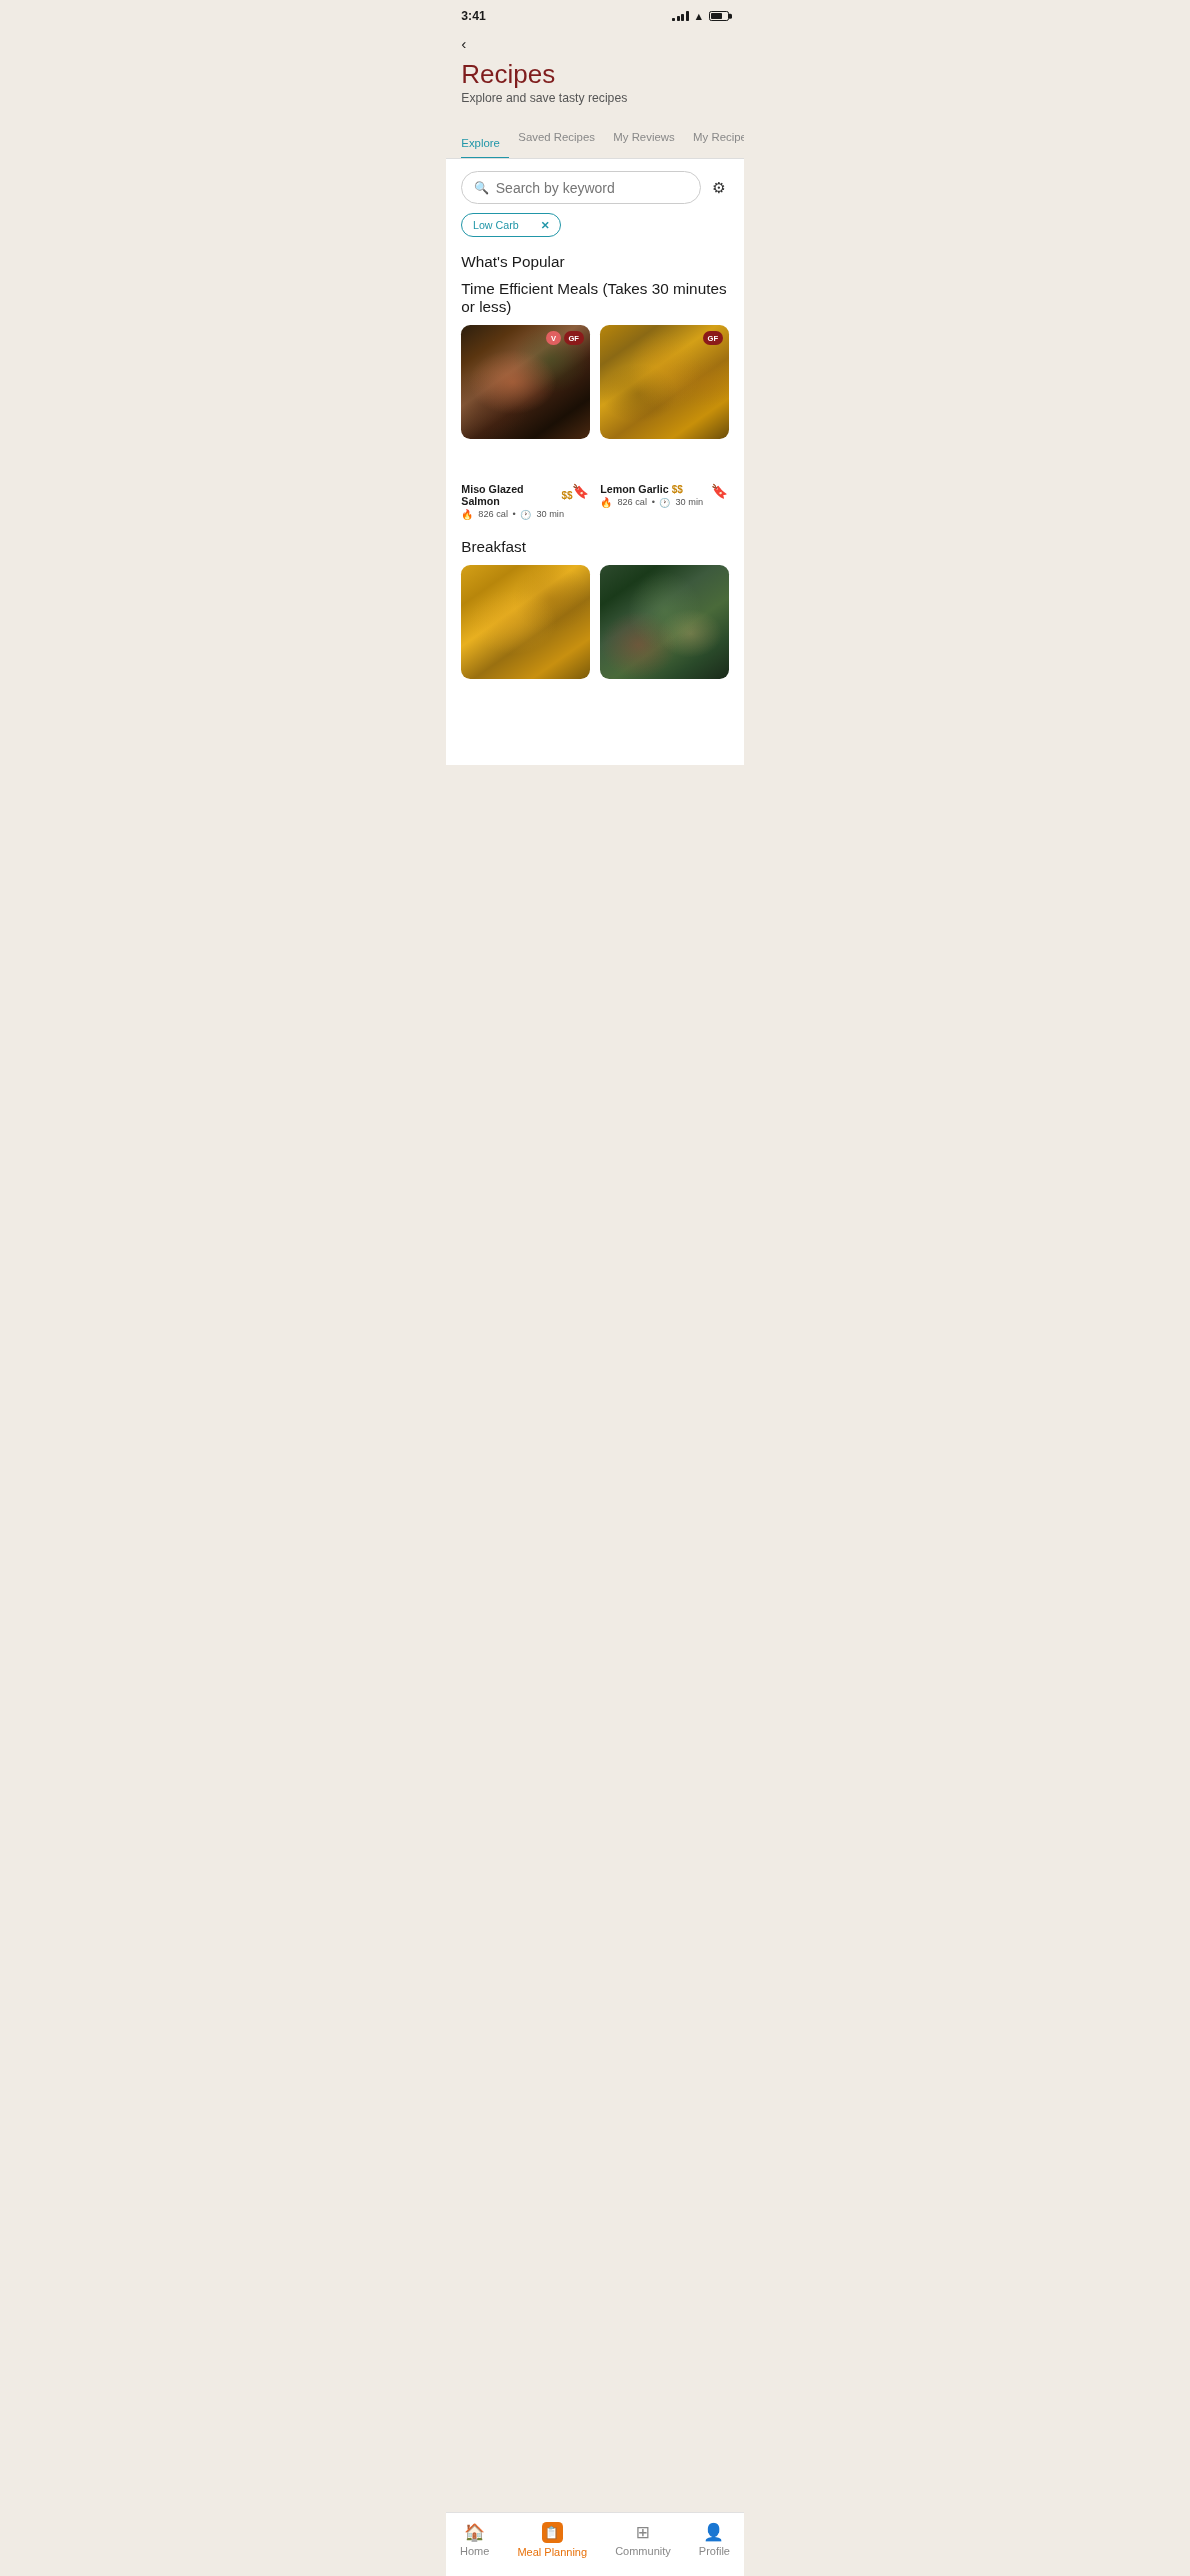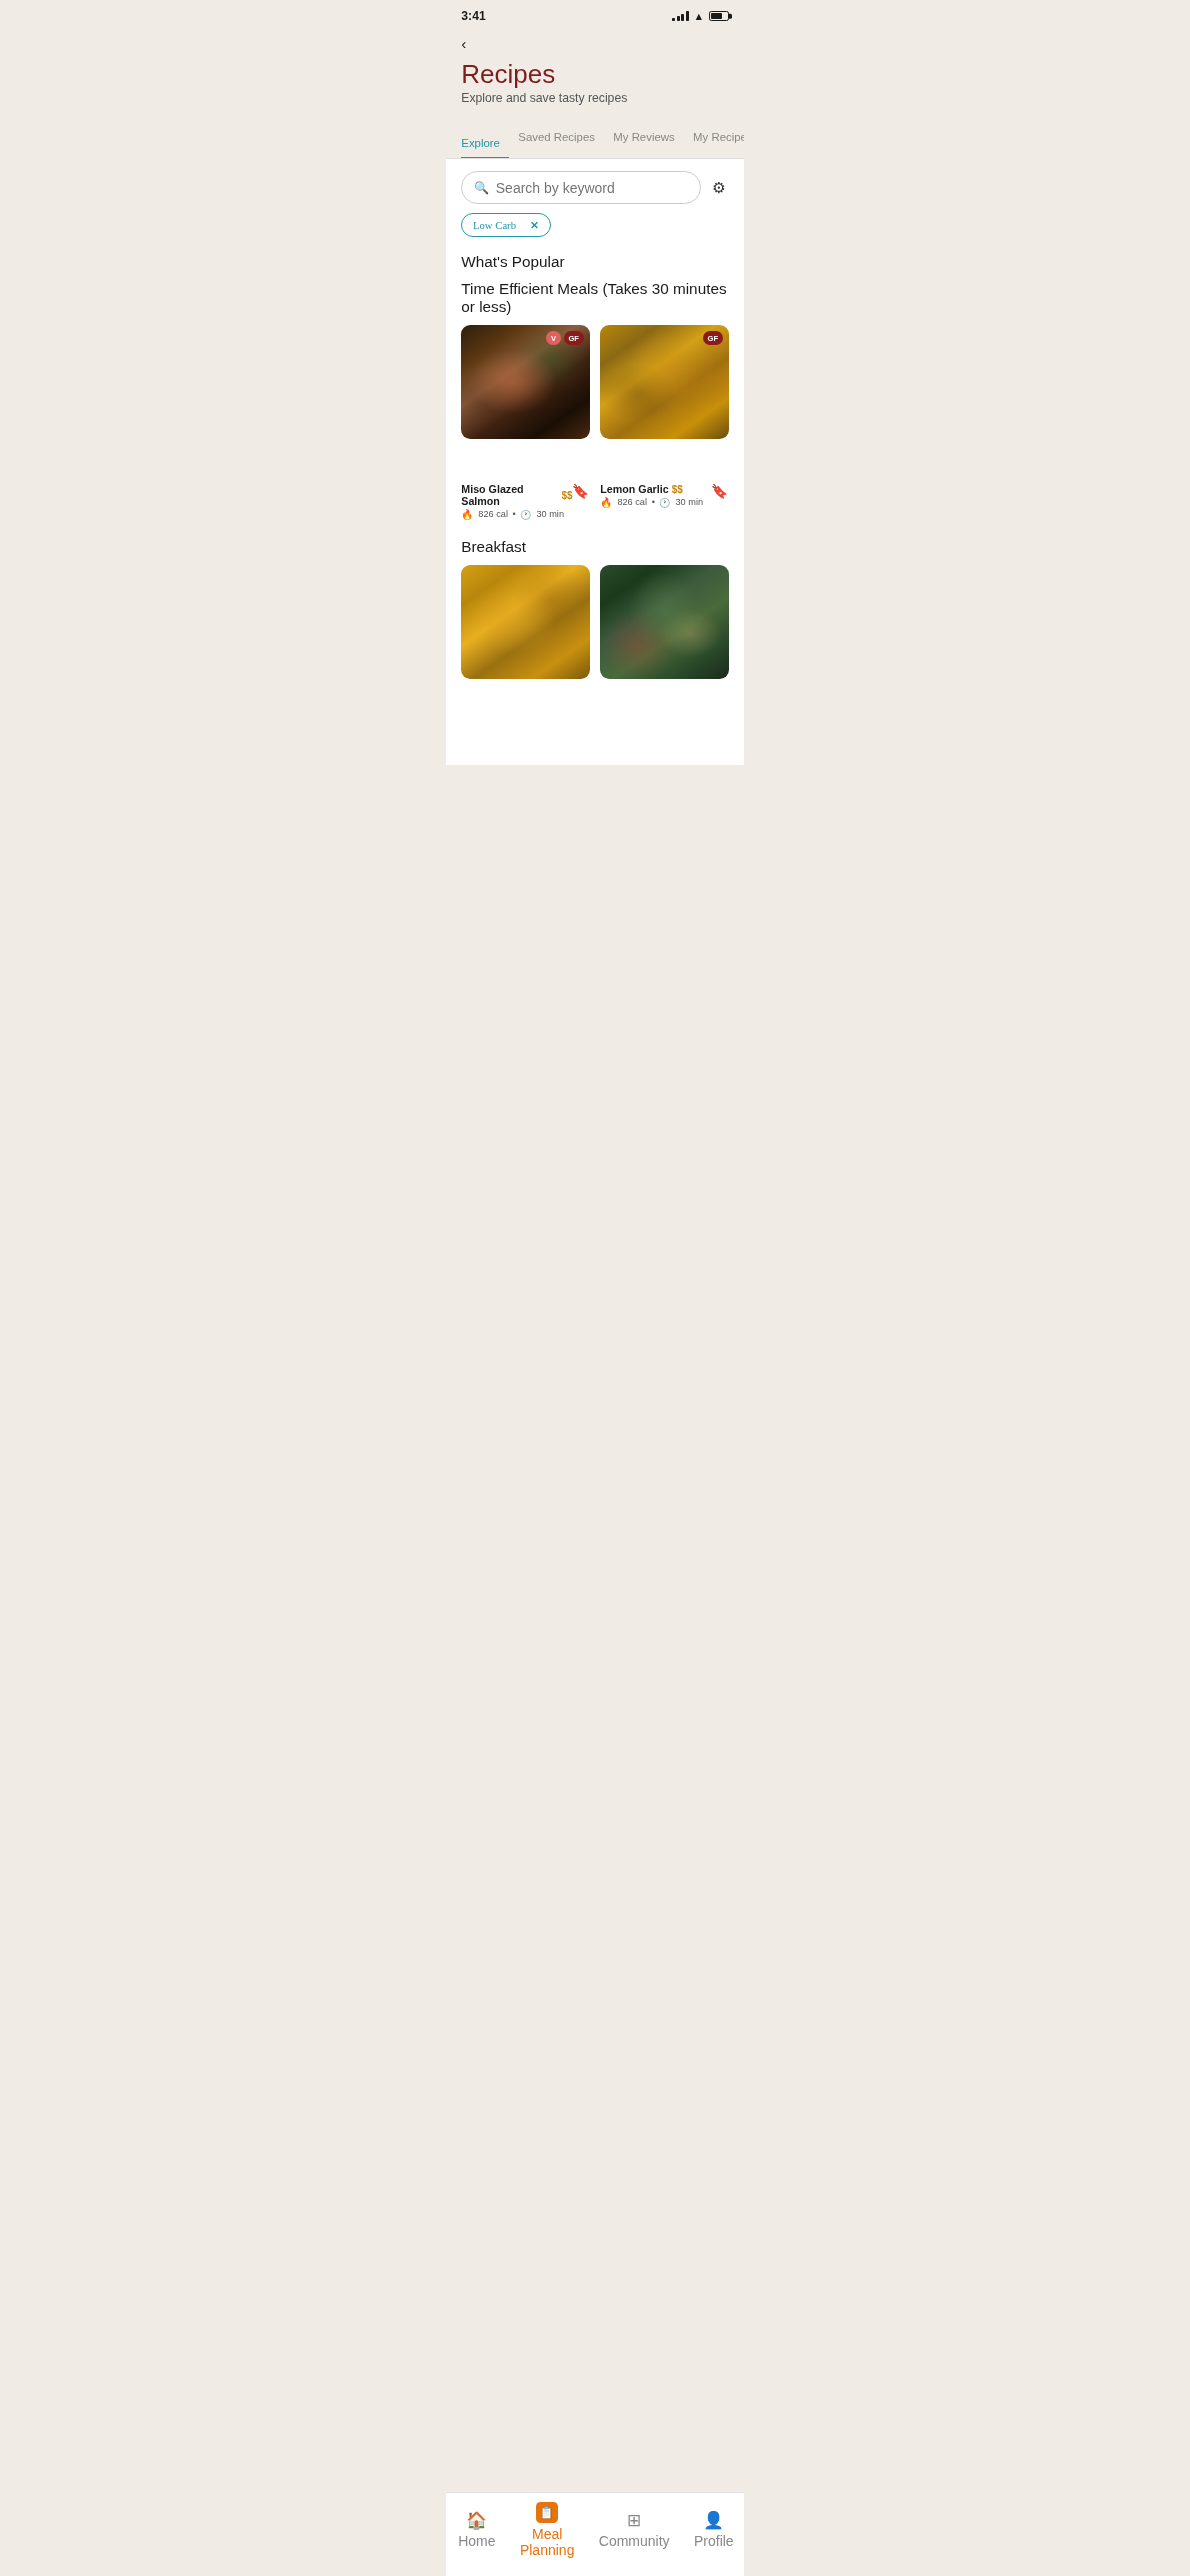--- a/index.html
+++ b/index.html
@@ -170,30 +170,29 @@
     
     .filter-tags {
       display: flex;
       flex-wrap: wrap;
       gap: 6.1px;
       margin-bottom: 15.3px;
     }
     .filter-tag {
       display: flex;
       align-items: center;
-      gap: 14px;
+      gap: 22px;
       border: 1.1px solid #2196a8;
       border-radius: 15.3px;
       padding: 4.6px 10.7px;
       color: #2196a8;
       font-size: 10.7px;
       font-weight: 500;
       cursor: pointer;
       background: none;
-      font-family: Liberation Serif, serif;
     }
     .filter-tag-close { font-size: 10.7px; font-weight: 700; }
 
     
     .section-title {
       font-size: 15.3px;
       font-weight: 400;
       color: #1a1a1a;
       margin-bottom: 9.2px;
     }
@@ -385,21 +384,21 @@
       display: flex;
       flex-direction: column;
       align-items: center;
       gap: 2.3px;
       cursor: pointer;
       padding: 3.1px 12.2px;
       background: none;
       border: none;
     }
     .nav-icon { font-size: 17px; color: #888; }
-    .nav-label { font-size: 14px; color: #888; }
+    .nav-label { font-size: 11px; color: #888; }
     .nav-label.active { color: #e8720c; }
     .meal-planning-icon {
       width: 21.4px;
       height: 21.4px;
       background: #e8720c;
       border-radius: 4.6px;
       display: flex;
       align-items: center;
       justify-content: center;
       color: white;

